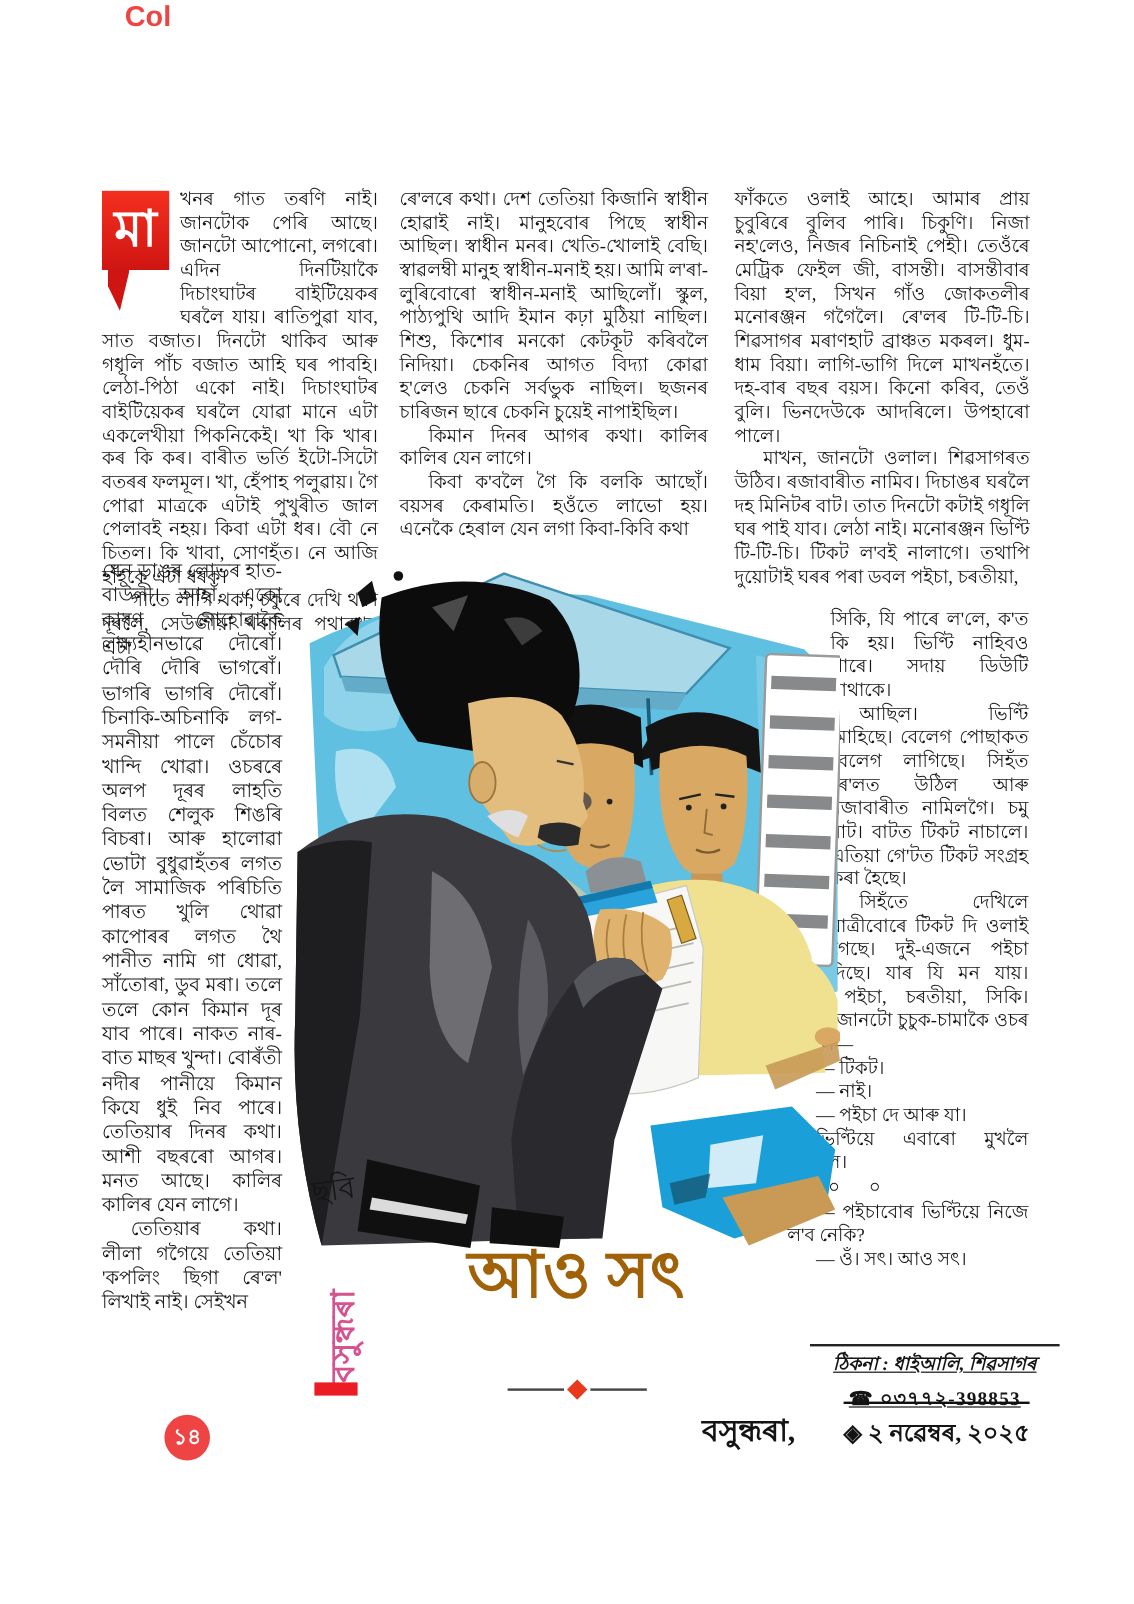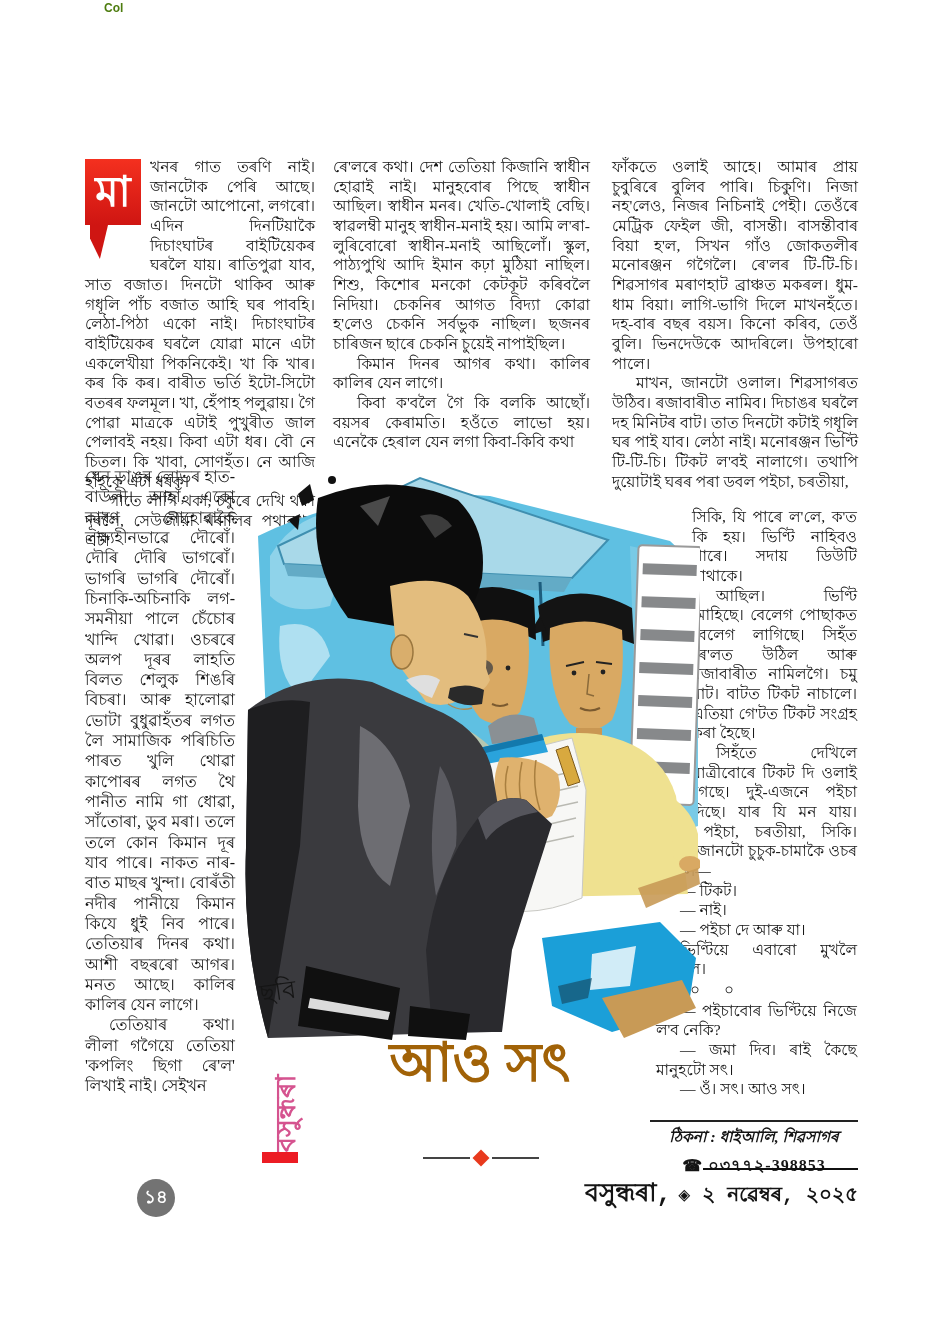--- a/index.html
+++ b/index.html
@@ -5,21 +5,21 @@
   html,body{margin:0;padding:0;background:#ffffff;}
   #page{position:relative;width:945px;height:1337px;background:#ffffff;overflow:hidden;
         font-family:"Liberation Serif", serif;color:#141414;}
   .abs{position:absolute;}
   .body-text{font-size:15.5px;line-height:1.27;text-align:justify;color:#141414;}
   .body-text p{margin:0;}
   .indent{text-indent:24px;}
   .dots{letter-spacing:10px;text-indent:0;padding:1px 0;}
   
   #proof{left:104px;top:1px;font-family:"Liberation Sans", sans-serif;font-weight:bold;
-         font-size:12px;color:#4d7c0f;}
+         font-size:24px;color:#ef4444;}
   
   #col1-top{left:85px;top:157px;width:230px;}
   #col1-side{left:85px;top:467px;width:150px;font-size:16px;}
   #col2{left:333px;top:157px;width:257px;}
   #col3-top{left:612px;top:157px;width:246px;}
   #col3-side{left:656px;top:507px;width:201px;}
   .shutter-spacer{float:left;width:36px;height:300px;}
   
   .dropcap-wrap{float:left;width:58px;height:102px;margin:2px 7px 0 0;}
   .dropcap{width:56px;height:66px;background:linear-gradient(180deg,#f4301f,#cf1512);
@@ -29,31 +29,31 @@
                 clip-path:polygon(0 0,100% 0,55% 100%,0 40%);}
   
   #title{left:340px;top:1036px;width:280px;text-align:center;font-size:54px;
          font-weight:bold;color:#a16207;line-height:1;}
   #author{left:340px;top:1116px;width:280px;text-align:center;font-size:23px;
           font-weight:bold;color:#101010;}
   #ornament{left:423px;top:1152px;width:116px;display:flex;align-items:center;}
   #ornament .line{flex:1;height:1.5px;background:#444;}
   #ornament .diamond{width:12px;height:12px;background:#e8391d;transform:rotate(45deg);margin:0 5px;}
   
-  #credit{left:650px;top:1120px;width:208px;text-align:center;}
+  #credit{left:675px;top:1120px;width:208px;text-align:center;text-decoration:underline;}
   #credit .addr{border-top:2px solid #222;padding-top:3px;font-style:italic;
                 font-size:15.5px;font-weight:bold;}
   #credit .phone{font-size:16px;font-weight:bold;letter-spacing:1px;margin-top:2px;}
   
   #page-badge{left:137px;top:1179px;width:38px;height:38px;border-radius:50%;
-              background:#737373;color:#fff;display:flex;align-items:center;
+              background:#ef4444;color:#fff;display:flex;align-items:center;
               justify-content:center;font-size:18px;font-weight:bold;}
   #footer-rule{left:703px;top:1168px;width:155px;height:2px;background:#111;}
   #footer-line{left:585px;top:1173px;width:273px;display:flex;
-               justify-content:space-between;align-items:baseline;font-family:Liberation Mono, monospace;}
+               justify-content:space-between;align-items:baseline;}
   #footer-line .mag{font-size:25px;font-weight:bold;}
   #footer-line .date{font-size:20px;font-weight:bold;}
   
   #vert-masthead{left:264px;top:1014px;height:138px;writing-mode:vertical-rl;
                  transform:rotate(180deg);font-size:27px;font-weight:bold;color:#d5538f;}
   #masthead-bar{left:262px;top:1152px;width:36px;height:11px;background:#ec1c24;}
   #signature{left:260px;top:972px;font-size:25px;color:#151515;transform:rotate(-8deg);}
   
   #illustration{left:240px;top:466px;width:460px;height:580px;}
 </style>
@@ -93,21 +93,20 @@
     <div class="shutter-spacer"></div>
     <p>সিকি, যি পাৰে ল'লে, ক'ত কি হয়। ভিণ্টি নাহিবও পাৰে। সদায় ডিউটি নাথাকে।</p>
     <p class="indent">আছিল। ভিণ্টি আহিছে। বেলেগ পোছাকত বেলেগ লাগিছে। সিহঁত ৰে'লত উঠিল আৰু ৰজাবাৰীত নামিলগৈ। চমু বাট। বাটত টিকট নাচালে। এতিয়া গে'টত টিকট সংগ্ৰহ কৰা হৈছে।</p>
     <p class="indent">সিহঁতে দেখিলে যাত্ৰীবোৰে টিকট দি ওলাই গৈছে। দুই-এজনে পইচা দিছে। যাৰ যি মন যায়। ডবল পইচা, চৰতীয়া, সিকি। মাখন, জানটো চুচুক-চামাকৈ ওচৰ চাপিল—</p>
     <p class="indent">— টিকট।</p>
     <p class="indent">— নাই।</p>
     <p class="indent">— পইচা দে আৰু যা।</p>
     <p class="indent">ভিণ্টিয়ে এবাৰো মুখলৈ নাচালে।</p>
     <p class="dots">০ ০ ০</p>
     <p class="indent">— পইচাবোৰ ভিণ্টিয়ে নিজে ল'ব নেকি?</p>
-    <p class="indent">— জমা দিব। ৰাই কৈছে মানুহটো সৎ।</p>
     <p class="indent">— ওঁ। সৎ। আও সৎ।</p>
   </div>
 
   <div id="illustration" class="abs">
     <svg viewBox="0 0 460 580" width="460" height="580" xmlns="http://www.w3.org/2000/svg">
 
       <path d="M18,70 Q120,20 250,30 L430,75 Q455,95 452,150 L455,320 Q430,380 350,400 L150,415 Q60,390 30,340 Z" fill="#5fc0e2"></path>
       <path d="M30,90 Q60,40 120,45 L90,140 Q50,150 30,130 Z" fill="#8fd3ea"></path>
       <path d="M390,80 L458,95 L458,360 L400,380 Z" fill="#79cae6"></path>
       <path d="M40,160 Q80,150 90,190 L60,230 Q35,210 40,160 Z" fill="#ffffff" opacity="0.5"></path>

